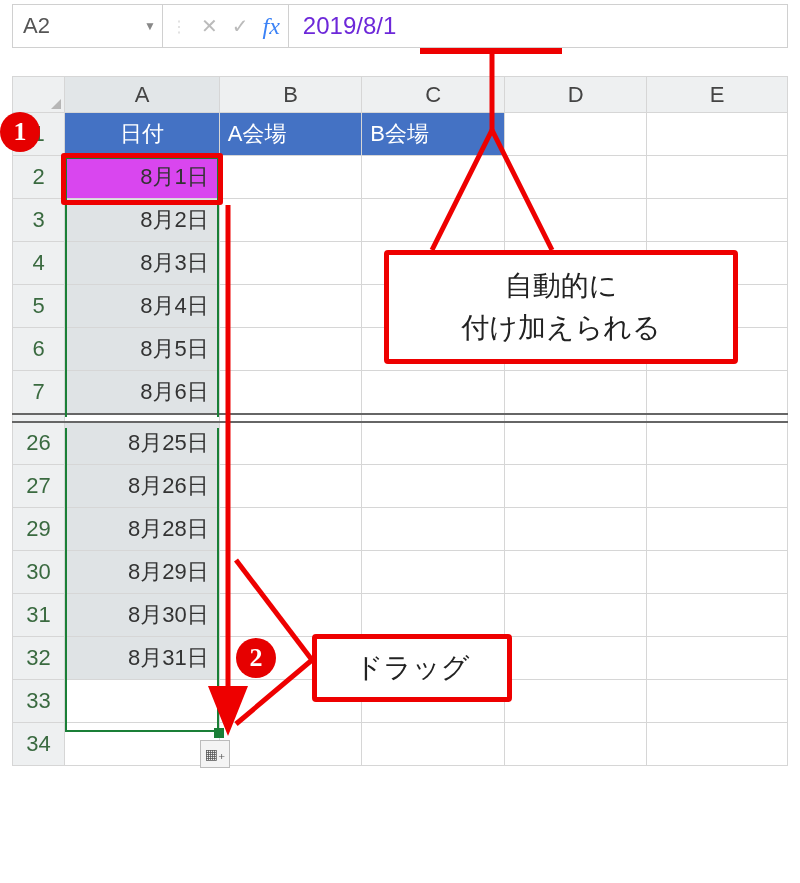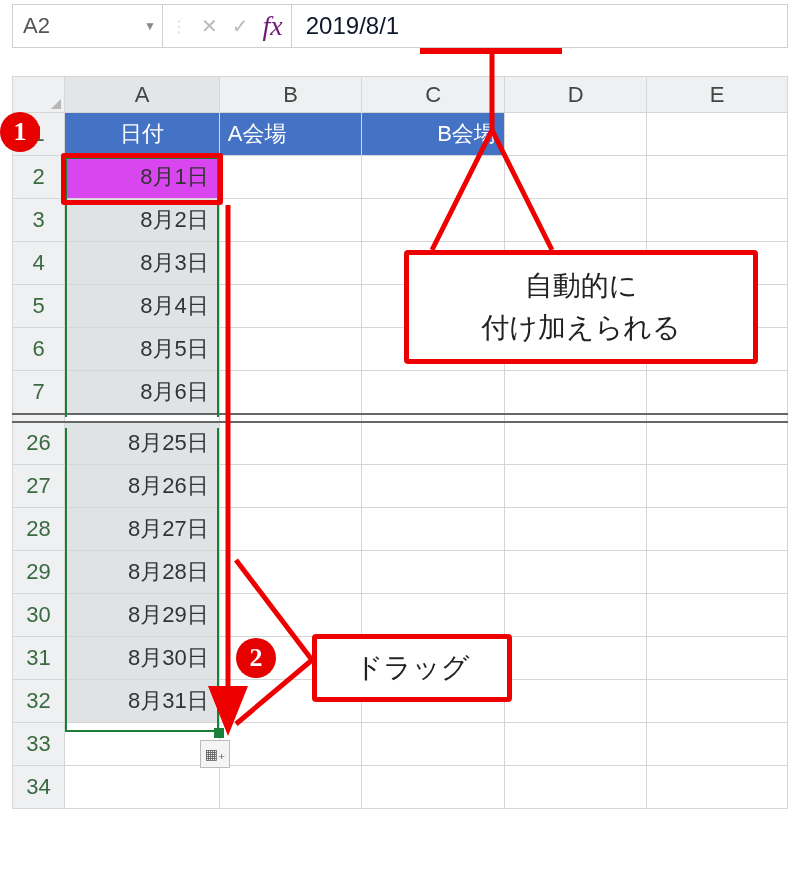--- a/index.html
+++ b/index.html
@@ -42,28 +42,28 @@
   }
   .fxbtn-group {
     display: flex; align-items: center;
     border-right: 1px solid #d0d0d0;
     padding: 0 8px;
     gap: 14px;
     color: #bbb;
   }
   .fxbtn-group .sep { color: #ddd; }
   .fxbtn-group .cancel, .fxbtn-group .confirm { font-size: 20px; }
-  .fxbtn-group .fx { font-style: italic; font-family: "Times New Roman", serif; font-size: 28px; color: #701a75;}
+  .fxbtn-group .fx { font-style: italic; font-family: "Times New Roman", serif; font-size: 24px; color: #3b82f6;}
   .formula-value {
     flex: 1;
     display: flex;
     align-items: center;
     padding: 0 14px;
     font-size: 24px;
-    color: #0f172a;
+    color: #6d28d9;
   }
 
   
   .grid {
     position: absolute;
     left: 12px; top: 76px; right: 12px;
   }
   .grid table {
     border-collapse: collapse;
     width: 100%;
@@ -194,21 +194,21 @@
     background: #fff;
     border: 5px solid #ee0000;
     border-radius: 4px;
     padding: 10px 18px;
     font-size: 28px;
     color: #222;
     text-align: center;
     line-height: 1.5;
   }
   .callout.auto {
-    left: 404px; top: 250px;
+    left: 384px; top: 250px;
     width: 354px;
   }
   .callout.drag {
     left: 312px; top: 634px;
     width: 200px;
     padding: 8px 10px;
   }
 
   
   .badge {
@@ -279,21 +279,21 @@
           <th>C</th>
           <th>D</th>
           <th>E</th>
         </tr>
       </thead>
       <tbody>
         <tr class="hdr-blue">
           <td class="rownum">1</td>
           <td style="text-align:center">日付</td>
           <td style="text-align:left">A会場</td>
-          <td style="text-align:right">B会場</td>
+          <td style="text-align:left">B会場</td>
           <td class="plain"></td>
           <td class="plain"></td>
         </tr>
 
         <tr class="dragfill firstcell">
           <td class="rownum">2</td>
           <td class="colA">8月1日</td>
           <td></td>
             <td></td>
             <td></td>
@@ -353,28 +353,20 @@
           <td class="rownum">26</td>
           <td class="colA">8月25日</td>
           <td></td>
             <td></td>
             <td></td>
             <td></td>
         </tr>
         <tr class="dragfill">
           <td class="rownum">27</td>
           <td class="colA">8月26日</td>
-          <td></td>
-            <td></td>
-            <td></td>
-            <td></td>
-        </tr>
-        <tr class="dragfill">
-          <td class="rownum">28</td>
-          <td class="colA">8月27日</td>
           <td></td>
             <td></td>
             <td></td>
             <td></td>
         </tr>
         <tr class="dragfill">
           <td class="rownum">29</td>
           <td class="colA">8月28日</td>
           <td></td>
             <td></td>

